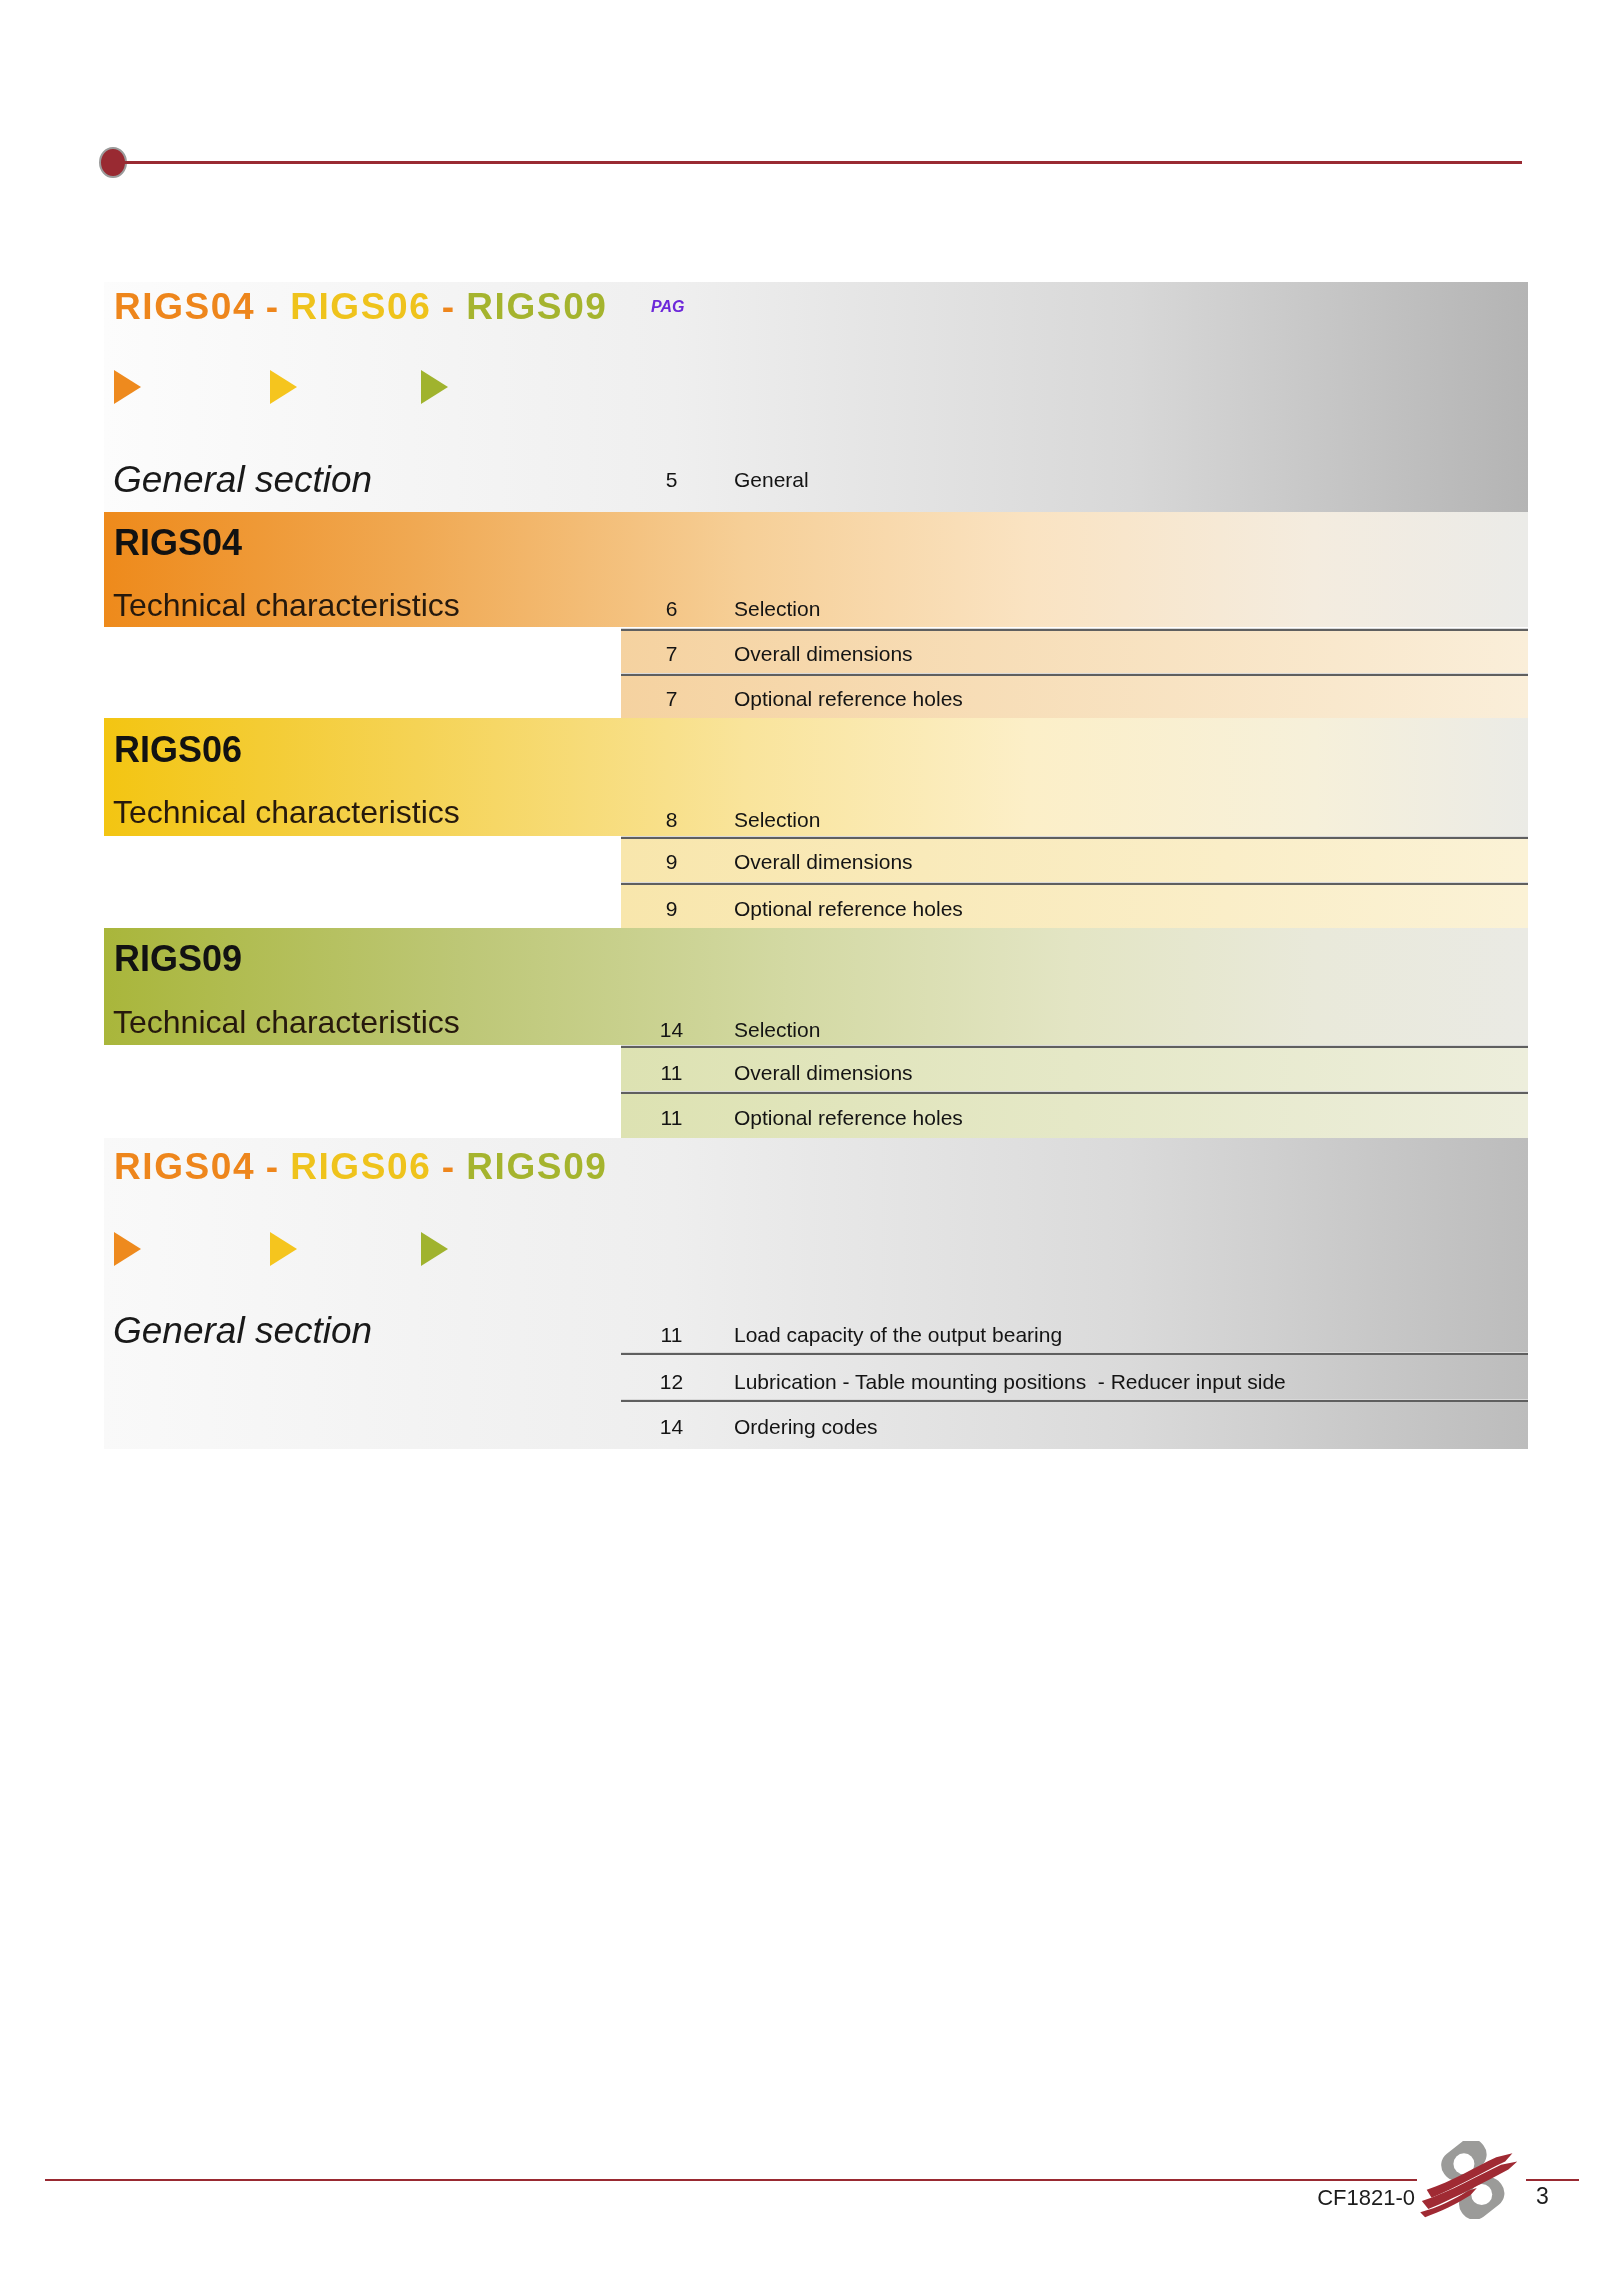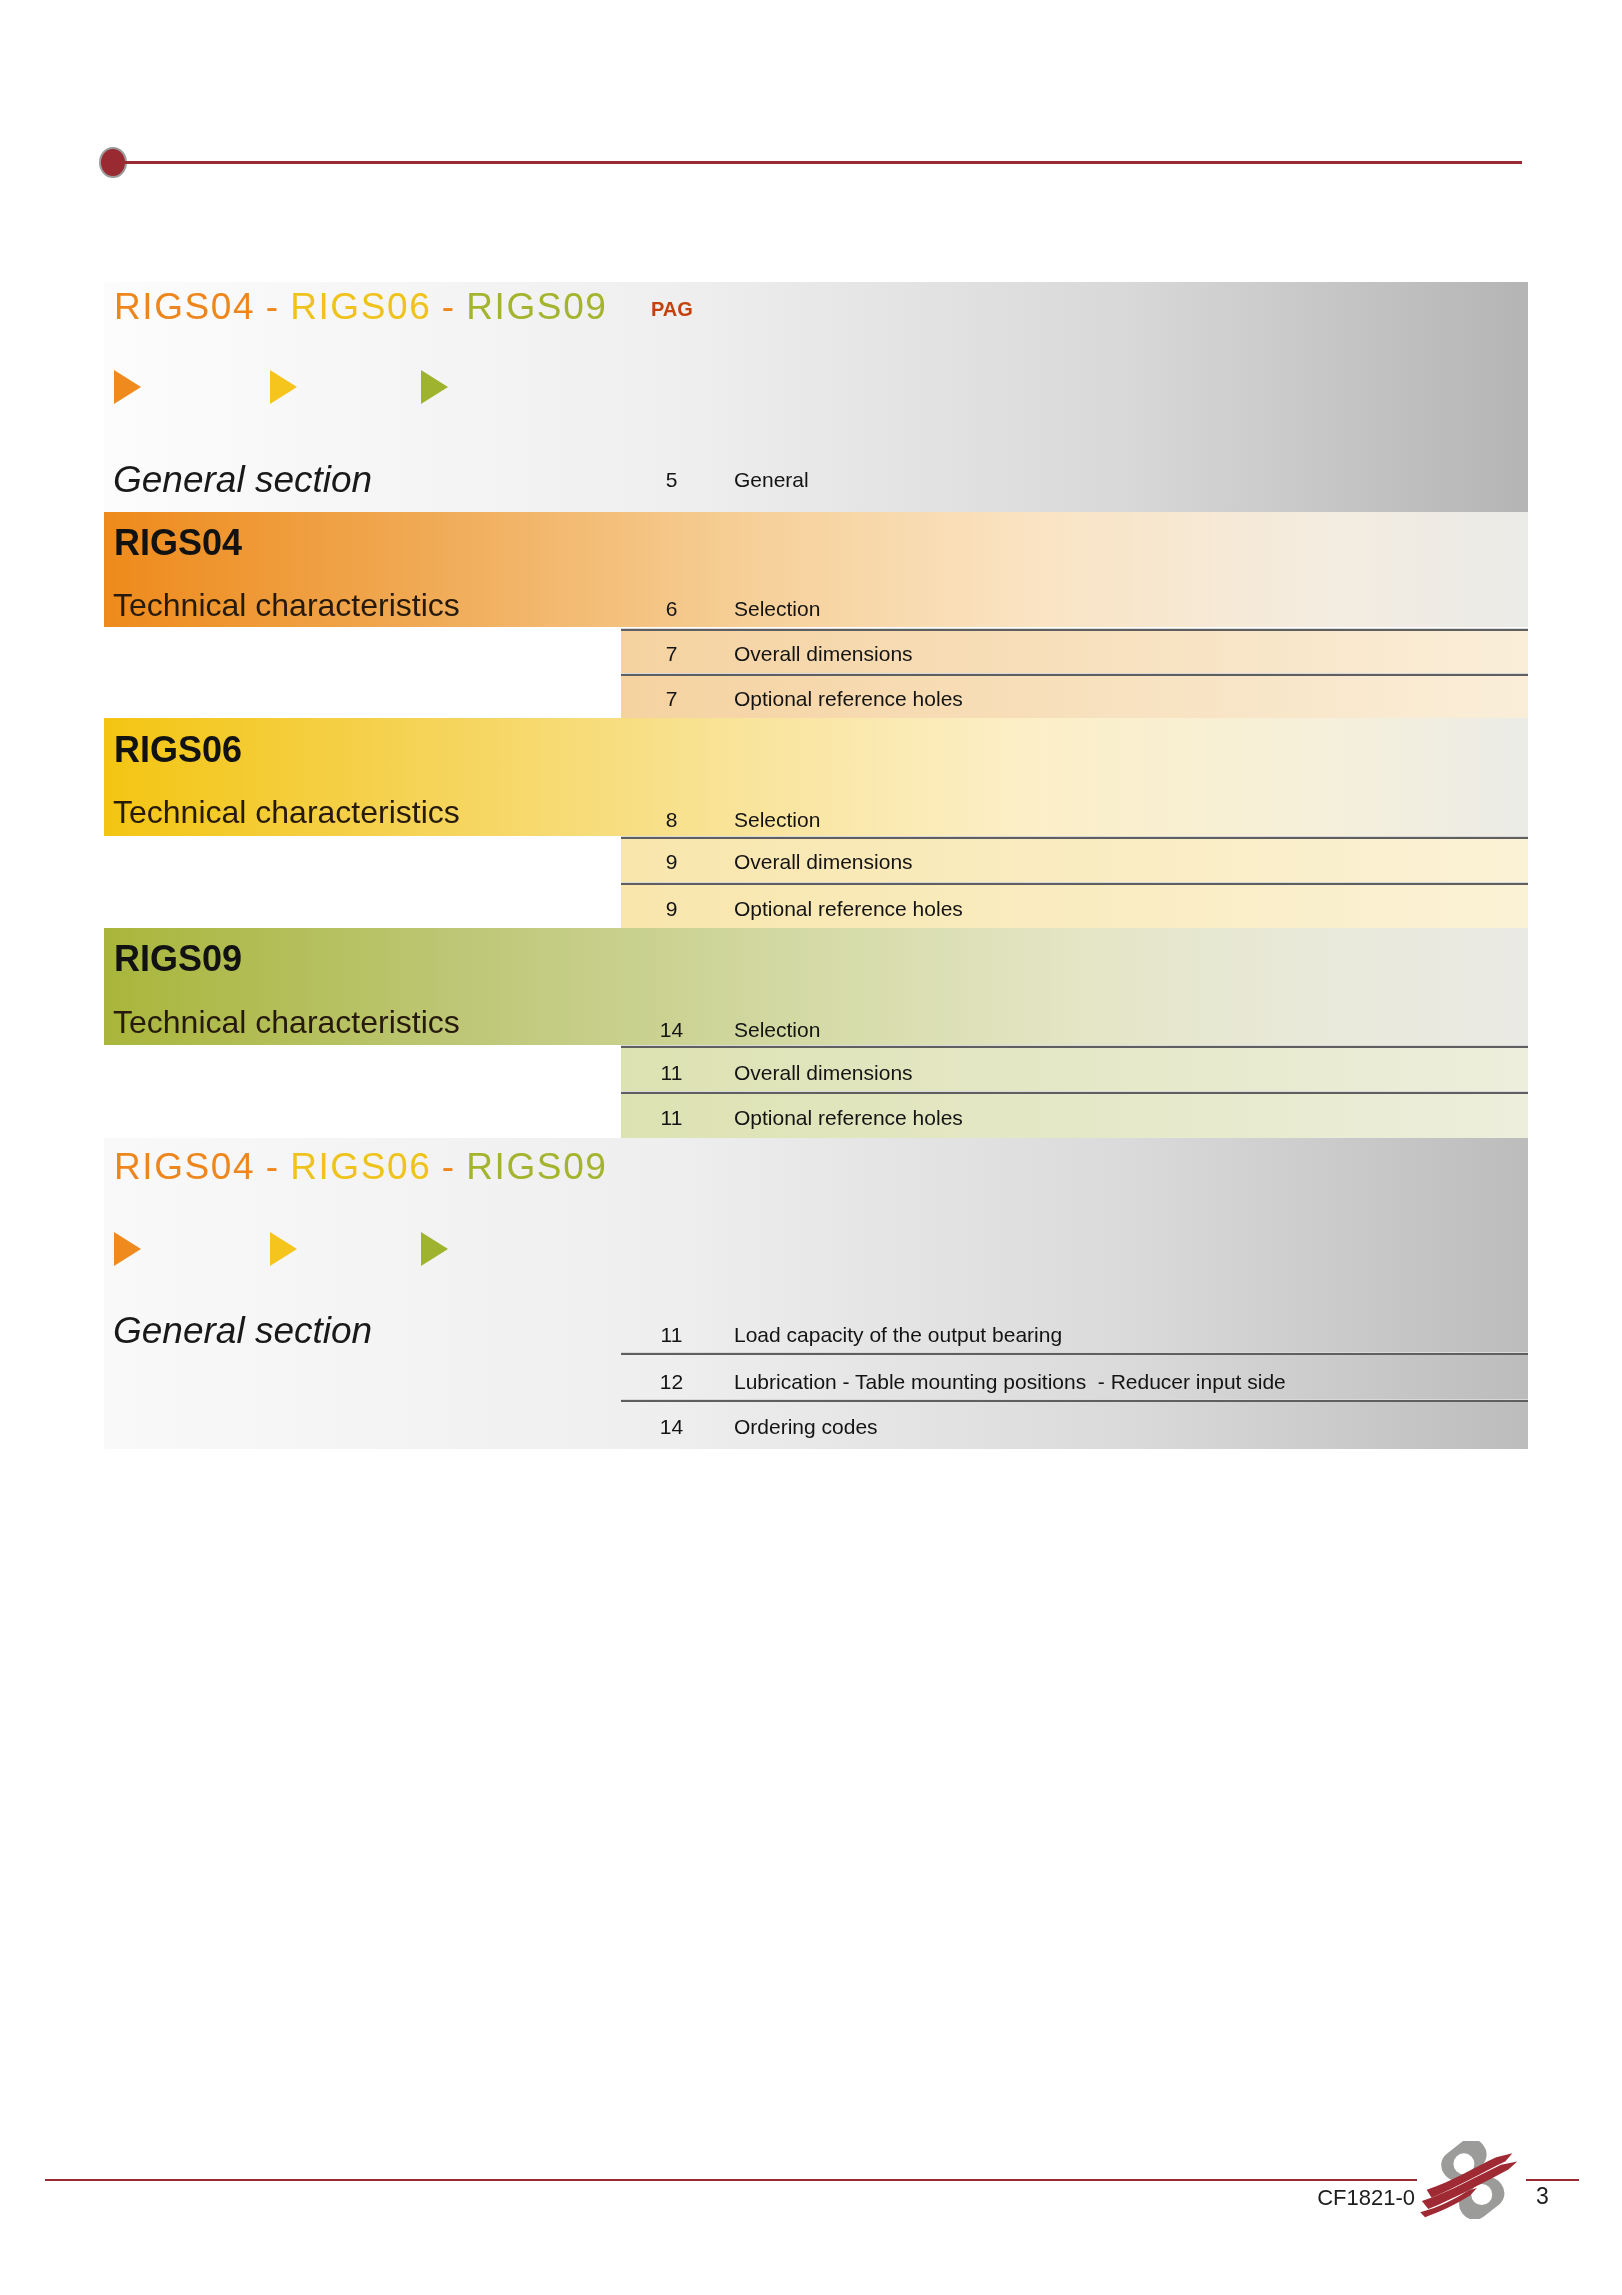--- a/index.html
+++ b/index.html
@@ -13,24 +13,24 @@
   .title-bullet{left:99px;top:147px;width:27.6px;height:31px;border-radius:50%;
                 background:#992a32;border:2.4px solid #9b9b9b;box-sizing:border-box;}
   .title-rule{left:114px;top:161px;width:1408px;height:3.2px;background:#992a32;}
 
   
   .block-gray1{left:104px;top:282px;width:1424px;height:230px;
     background:linear-gradient(90deg,#fcfcfc 0%,#efefef 40%,#d8d8d8 72%,#b4b4b4 100%);}
   .block-gray2{left:104px;top:1138px;width:1424px;height:311px;
     background:linear-gradient(90deg,#f9f9f9 0%,#eeeeee 40%,#dadada 72%,#bcbcbc 100%);}
 
-  .rigs-heading{left:114px;font-size:37px;font-weight:normal;letter-spacing:1.6px;line-height:1;white-space:nowrap;}
+  .rigs-heading{left:114px;font-size:37px;font-weight:bold;letter-spacing:1.6px;line-height:1;white-space:nowrap;}
   .rigs-heading .dash{margin:0 10.5px;}
   .c-orange{color:#ee861c;} .c-yellow{color:#efc31c;} .c-green{color:#a5b42e;}
-  .pag{left:651px;top:299px;font-size:20px;font-weight:bold;color:#c2410c;line-height:1;}
+  .pag{left:651px;top:299px;font-size:16px;font-weight:bold;color:#6d28d9;line-height:1;font-style:italic;}
 
   .tri{width:0;height:0;border-top:17px solid transparent;border-bottom:17px solid transparent;}
   .tri-orange{border-left:27px solid #ee8a1e;}
   .tri-yellow{border-left:27px solid #f5c51e;}
   .tri-green{border-left:27px solid #a0b32e;}
 
   .general-label{left:113px;font-size:37px;font-style:italic;color:#191919;line-height:1;white-space:nowrap;}
 
   
   .band{left:104px;width:1424px;}

